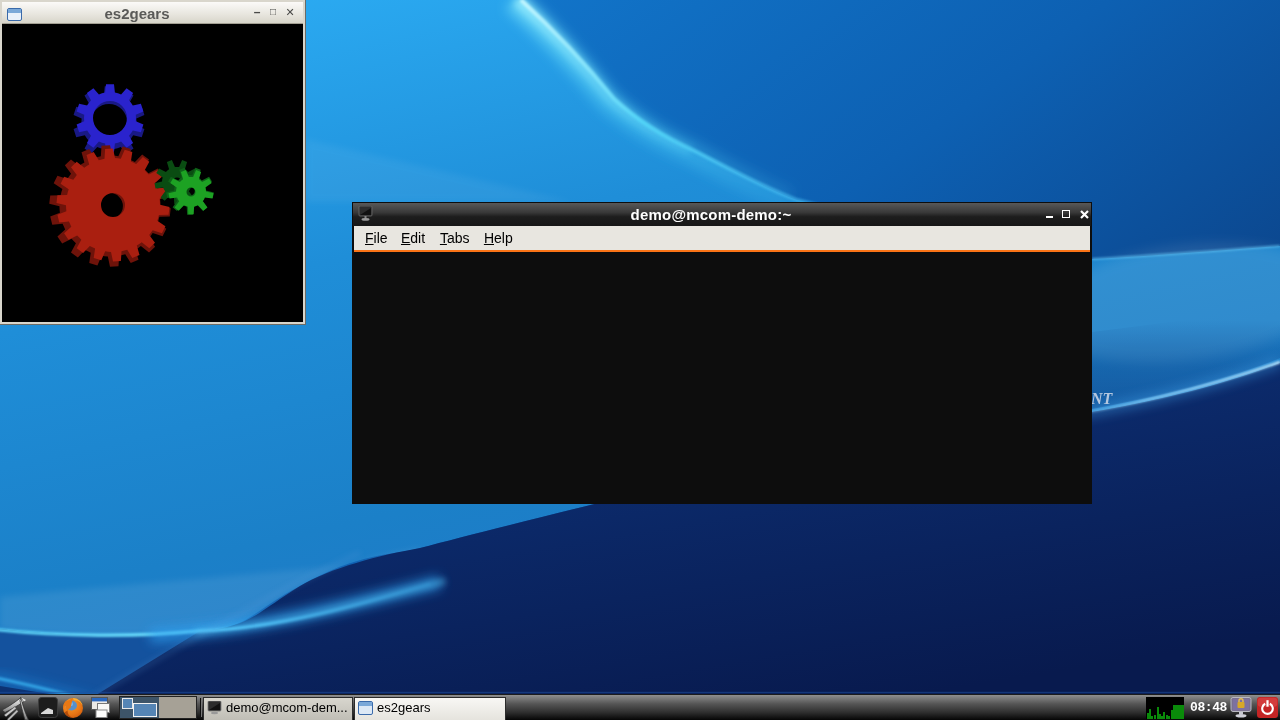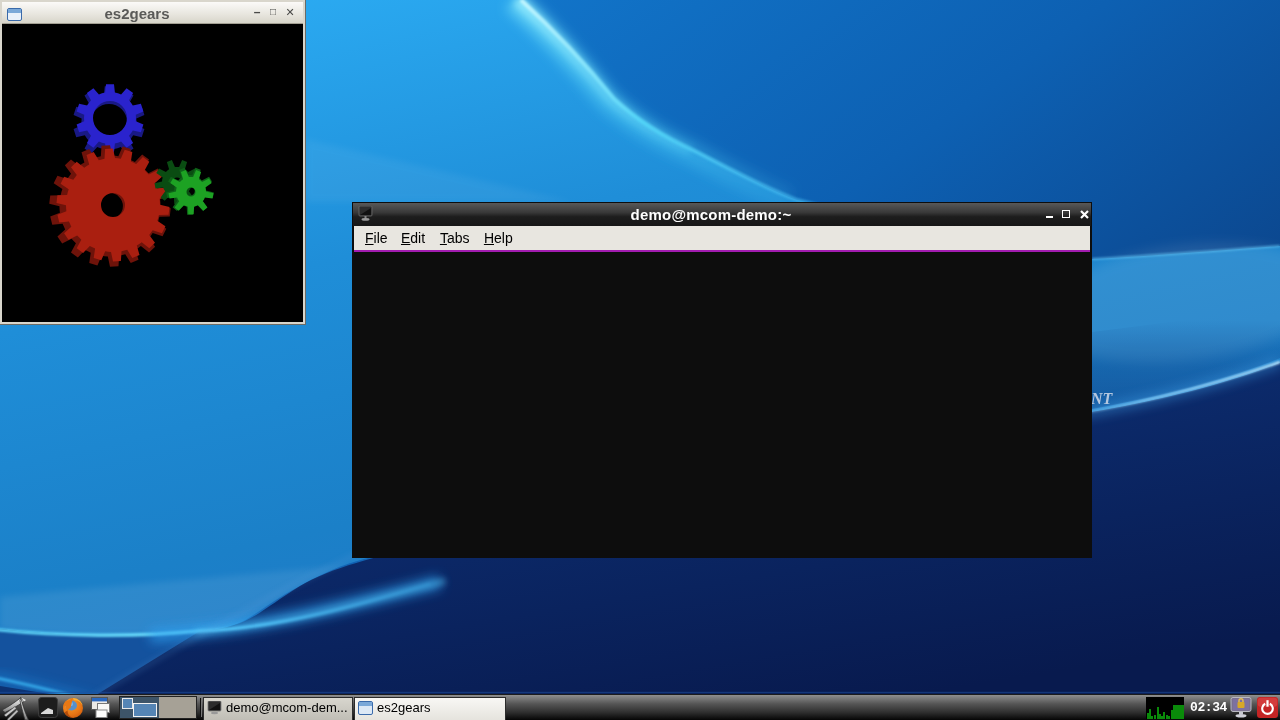--- a/index.html
+++ b/index.html
@@ -10,27 +10,27 @@
   #gearswin{left:0;top:0;width:305px;height:324px;background:#000;
     border:2px solid #d9d6cc;outline:1px solid #6b6b66;box-sizing:border-box;}
   #gearstitle{position:absolute;left:0;top:0;width:301px;height:21px;
     background:linear-gradient(#fbfaf8,#e9e7e0 55%,#d8d5ca);
     border-bottom:1px solid #a39f93;}
   #gearstitle .ttl{position:absolute;left:24px;right:55px;top:3px;text-align:center;
     font-size:15px;font-weight:bold;color:#5a5a58;}
   .wbtn{position:absolute;top:0px;width:10px;height:18px;color:#4a4a48;font-size:12px;
     font-weight:bold;text-align:center;line-height:20px;}
   
-  #term{left:352px;top:202px;width:740px;height:356px;background:#0d0d0d;}
+  #term{left:352px;top:202px;width:740px;height:302px;background:#0d0d0d;}
   #termtitle{position:absolute;left:1px;top:1px;right:1px;height:23px;
     background:linear-gradient(#585858,#3a3a3a 40%,#1d1d1d 60%,#171717);}
   #termtitle .ttl{position:absolute;left:24px;right:46px;top:3px;text-align:center;
     font-size:15px;font-weight:bold;color:#fff;letter-spacing:.2px;}
   #menubar{position:absolute;left:2px;top:24px;right:2px;height:26px;font-size:0;
-    background:#e8e6e0;border-bottom:2px solid #a21caf;box-sizing:border-box;}
+    background:#e8e6e0;border-bottom:2px solid #f97316;box-sizing:border-box;}
   .mitem{display:inline-block;margin-top:4px;font-size:14px;color:#000;}
   .mitem span{text-decoration:underline;}
   #tcontent{position:absolute;left:2px;top:50px;right:2px;bottom:4px;background:#000;}
   #tlines{position:absolute;left:1.5px;top:2.5px;font-family:"Liberation Mono",monospace;
     font-size:14.6px;line-height:13.93px;letter-spacing:.2px;color:#d4d4d4;white-space:pre;}
   #cursor{position:absolute;left:2px;top:86px;width:9px;height:12px;background:#b9b9b9;}
   
   #sbar{position:absolute;right:0;top:0;width:14px;bottom:0;background:#d6d2ca;}
   .sbtn{position:absolute;left:0;width:14px;height:14px;background:#d6d2ca;
     border:1px solid;border-color:#f4f2ee #8a877f #8a877f #f4f2ee;box-sizing:border-box;
@@ -295,21 +295,21 @@
         <rect x="13" y="17" width="2" height="5"></rect>
       <rect x="15" y="19" width="2" height="3"></rect>
         <rect x="17" y="15" width="2" height="7"></rect>
       <rect x="20" y="18" width="2" height="4"></rect>
         <rect x="22" y="19" width="2" height="3"></rect>
       <rect x="25" y="13" width="2" height="9"></rect>
         <rect x="27" y="8" width="11" height="14"></rect>
     </g>
   </svg>
 
-  <div id="clock" class="abs">02:34</div>
+  <div id="clock" class="abs">08:48</div>
 
   <svg width="22" height="22" style="position:absolute;left:1230px;top:2px">
     <rect x="1" y="0.5" width="20" height="14" rx="2" fill="#7a7090" stroke="#b8b8c0"></rect>
     <rect x="3" y="2" width="16" height="11" fill="#7d71a0"></rect>
     <rect x="7.5" y="5" width="7" height="6" rx="1" fill="#d8a828"></rect>
     <path d="M9,5 v-1.2 a2,2 0 0 1 4,0 V5" stroke="#e8c050" stroke-width="1.4" fill="none"></path>
     <rect x="9" y="15" width="4" height="2.5" fill="#c8c8d0"></rect>
     <ellipse cx="11" cy="18.8" rx="5.5" ry="1.8" fill="#d0d0d8"></ellipse>
   </svg>
 

